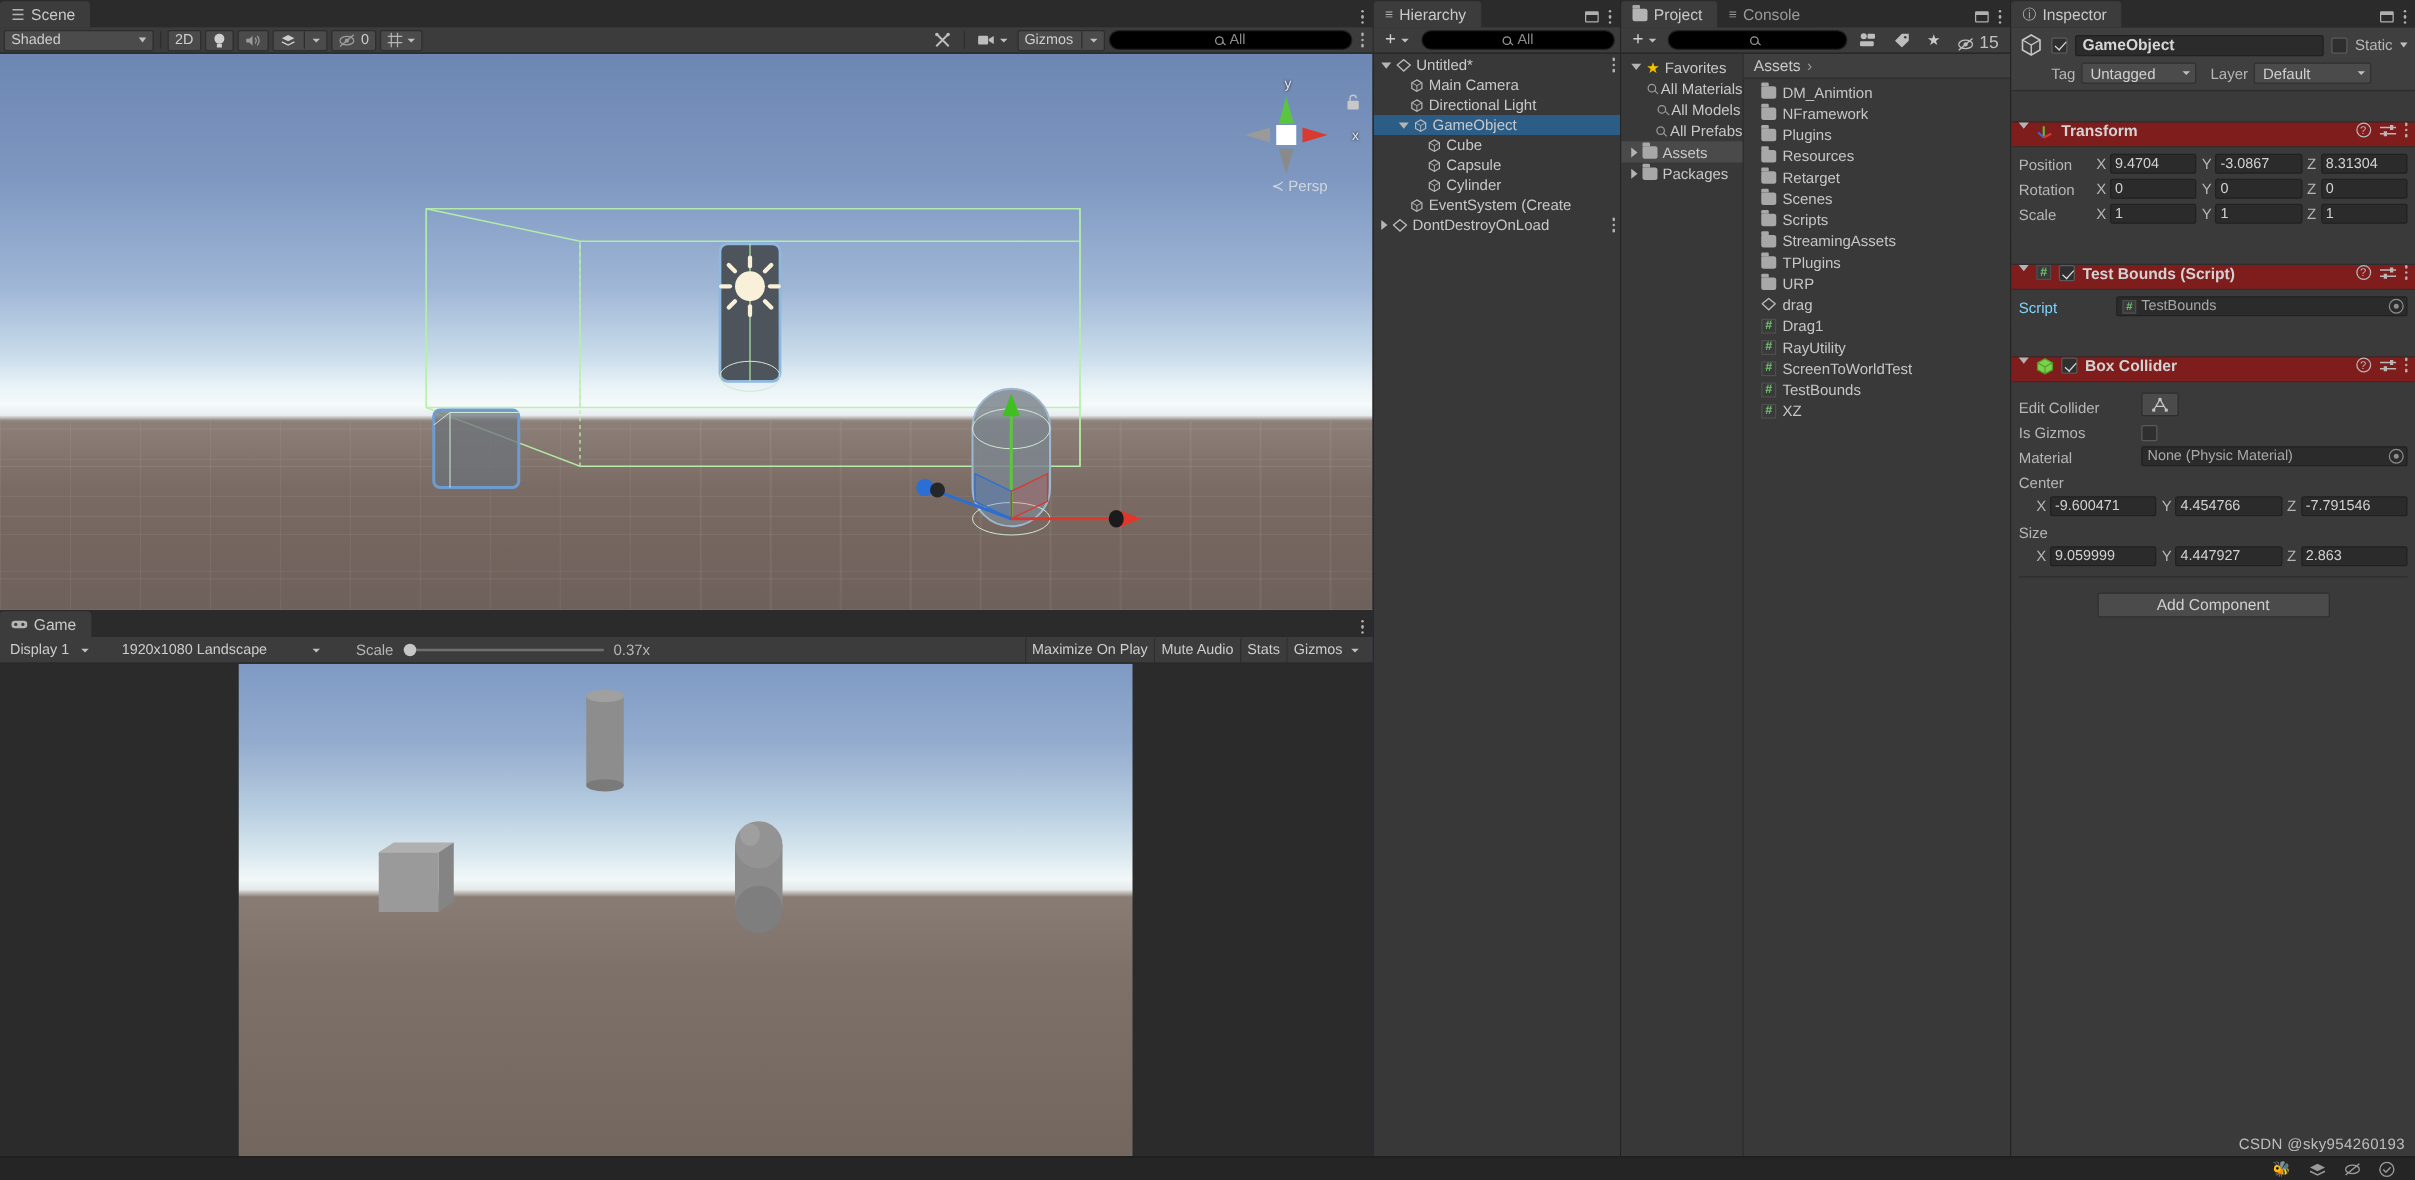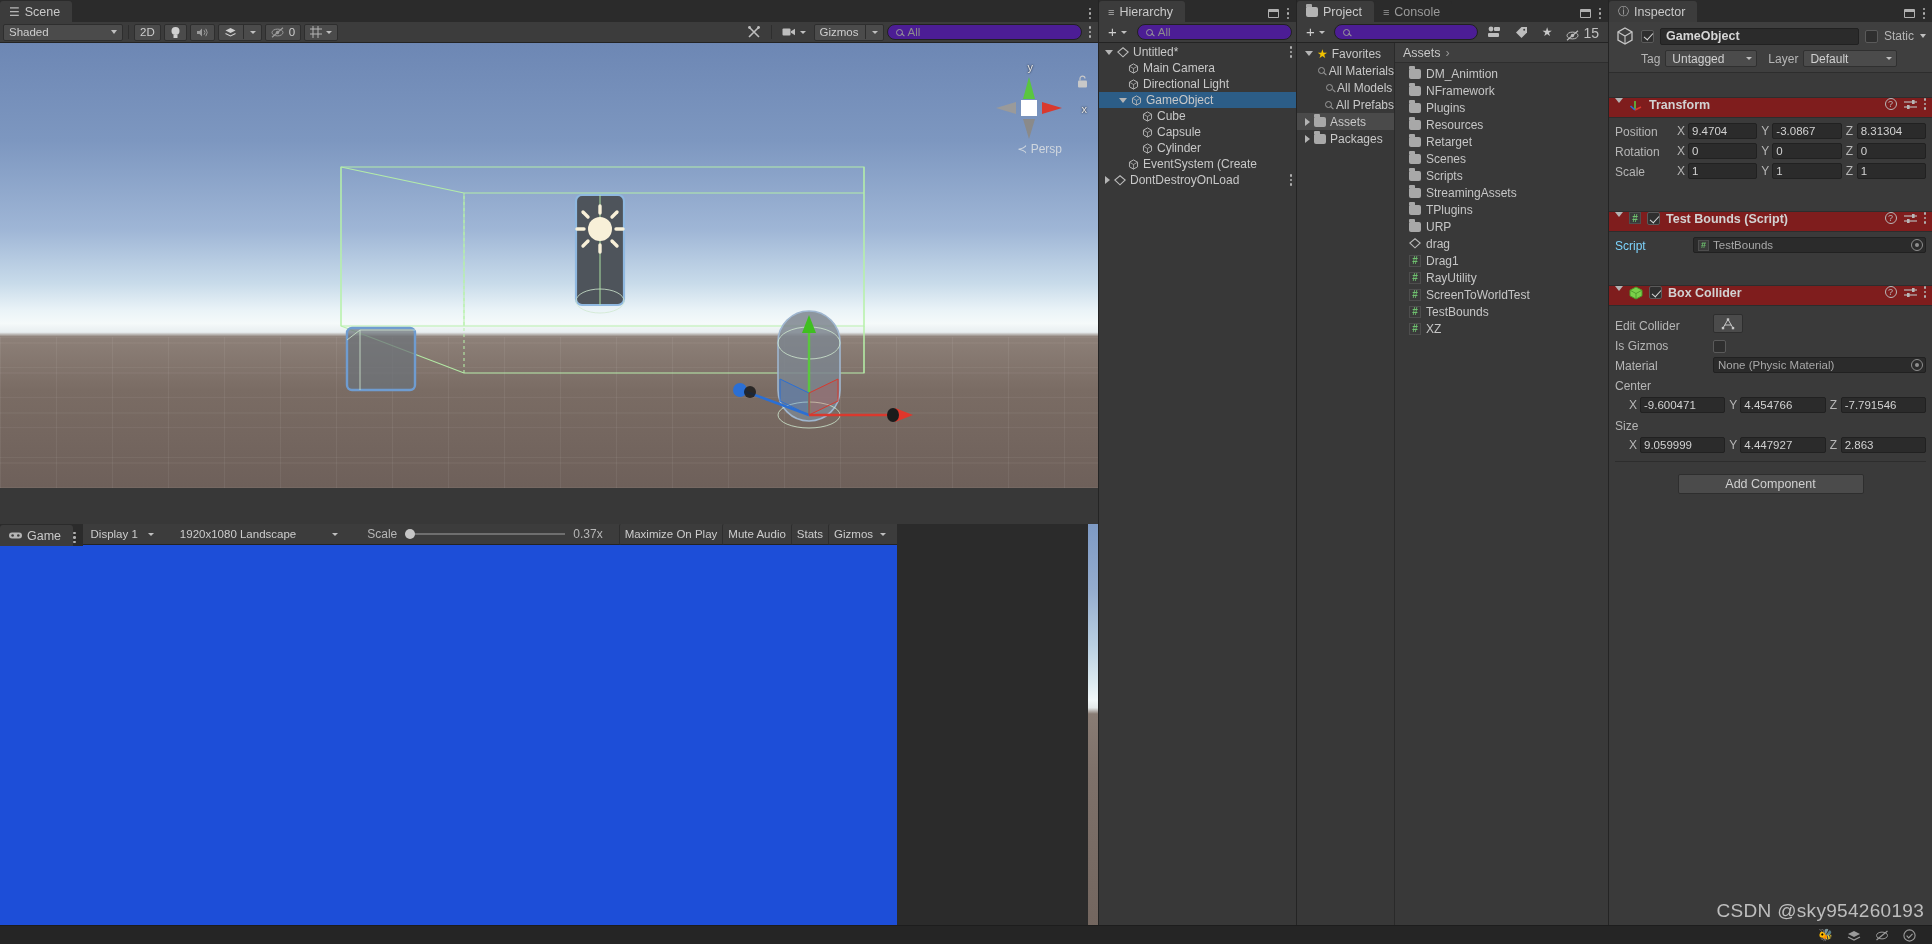--- a/index.html
+++ b/index.html
@@ -33,22 +33,22 @@
   .tb-btn {
     height: 17px; display: flex; align-items: center; gap: 4px;
     padding: 0 5px; background: #4b4b4b; border: 1px solid #2e2e2e;
     border-radius: 2px; color: #cdcdcd; font-size: 11.5px; white-space: nowrap;
   }
   .tb-flat { background: transparent; border: none; }
   .caret { width: 0; height: 0; border-left: 3.5px solid transparent; border-right: 3.5px solid transparent; border-top: 4px solid #c0c0c0; }
   .caret.sm { border-left-width: 3px; border-right-width: 3px; border-top-width: 3.5px; }
   .sep { width: 1px; height: 14px; background: #2e2e2e; margin: 0 2px; }
   .search {
-    height: 16px; background: #4c1d95; border: 1px solid #212121; border-radius: 8px;
-    display: flex; align-items: center; gap: 5px; padding: 0 8px; color: #8b8b8b; font-size: 11.5px;
+    height: 16px; background: #000000; border: 1px solid #212121; border-radius: 8px;
+    display: flex; align-items: center; gap: 5px; padding: 0 8px; color: #8b8b8b; font-size: 11.5px; justify-content: center;
   }
   .mag { width: 7px; height: 7px; border: 1.2px solid #9a9a9a; border-radius: 50%; position: relative; flex: none; }
   .mag::after { content:''; position: absolute; width: 3.5px; height: 1.2px; background: #9a9a9a; transform: rotate(45deg); bottom: -1px; right: -3px; }
   .kebab { display: flex; flex-direction: column; gap: 2px; }
   .kebab i { width: 2.5px; height: 2.5px; background: #b0b0b0; border-radius: 50%; display: block; }
   .winicon { width: 11px; height: 9px; border: 1.3px solid #b0b0b0; border-top-width: 3px; border-radius: 1px; }
 
   
   #leftcol { width: 1098px; height: 944px; display: flex; flex-direction: column; background: #383838; }
 
@@ -74,21 +74,21 @@
       repeating-linear-gradient(to bottom, rgba(255,255,255,.06) 0 1px, transparent 1px 30px);
     opacity: .85;
   }
   .persp-lines { position: absolute; inset: 0; }
   .gizmo-nav { position: absolute; right: 30px; top: 26px; width: 78px; height: 78px; }
   .gz-label { position: absolute; color: #e8e8e8; font-size: 11px; text-shadow: 0 0 2px #000; }
   .persp-text { position: absolute; right: 36px; top: 99px; color: #cfd6de; font-size: 12px; }
   .lock { position: absolute; right: 10px; top: 32px; }
 
   
-  #game-panel { flex: 1; display: flex; flex-direction: row; background: #1d4ed8; margin-top: 36px; }
+  #game-panel { flex: 1; display: flex; flex-direction: column; background: #1d4ed8; }
   #game-toolbar { padding: 0 3px; gap: 16px; }
   .scale-track { width: 160px; height: 2px; background: #6f6f6f; position: relative; }
   .scale-knob { width: 10px; height: 10px; border-radius: 50%; background: #c6c6c6; position: absolute; top: -4px; left: 0; }
   #game-view { flex: 1; background: #2b2b2b; position: relative; overflow: hidden; }
   .game-render {
     position: absolute; left: 191px; top: 0; width: 715px; bottom: 16px;
     background: linear-gradient(to bottom,
       #7e9ac4 0%, #94acce 16%, #b9cfe1 30%, #dceaf0 39%, #f2f8f9 43.5%,
       #e4e9e9 45.5%, #897c74 47%, #7e716a 62%, #73665f 100%);
   }
@@ -171,21 +171,21 @@
   }
   .divider { height: 1px; background: #2d2d2d; margin-top: 8px; }
 
   
   #statusbar {
     position: absolute; left: 0; bottom: 0; width: 1932px; height: 19px;
     background: #252525; display: flex; align-items: center; justify-content: flex-end;
     gap: 14px; padding-right: 16px; border-top: 1px solid #1d1d1d;
   }
   .watermark {
-    position: absolute; right: 8px; bottom: 22px; color: #c9c9c9; font-size: 19px;
+    position: absolute; right: 8px; bottom: 22px; color: #c9c9c9; font-size: 12px;
     letter-spacing: .3px; opacity: .92; text-align: center;
   }
   .hidden-count { display: flex; align-items: flex-end; gap: 3px; color: #c0c0c0; font-size: 14px; }
 </style>
 </head>
 <body>
 
 <div id="app">
 
   <div id="leftcol">

